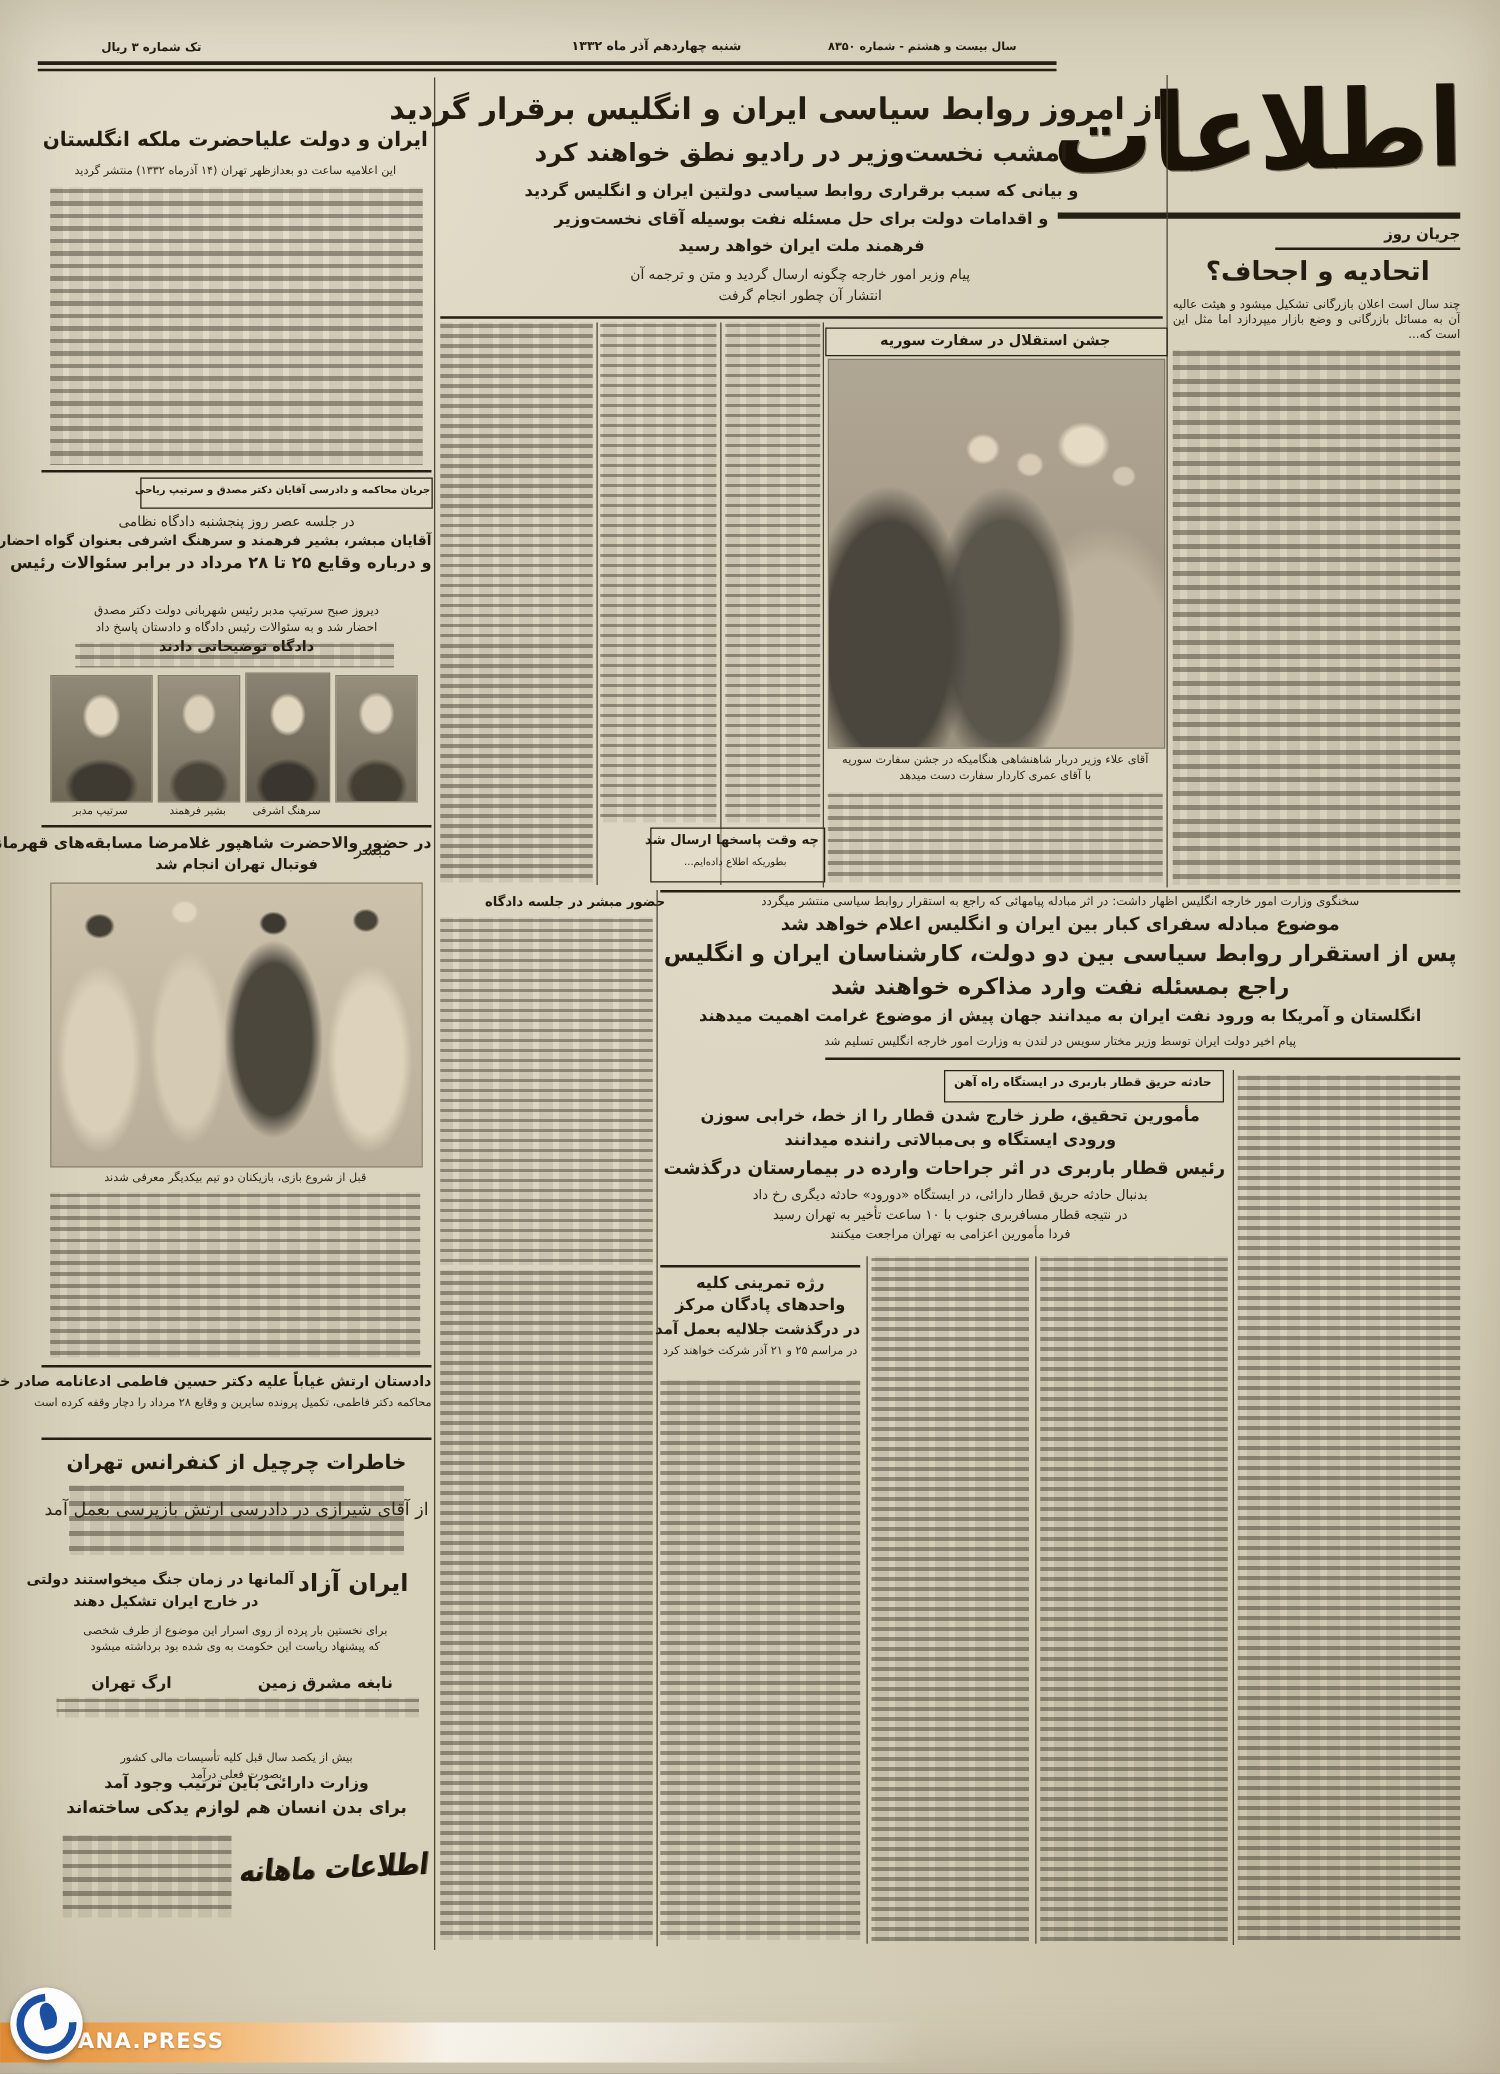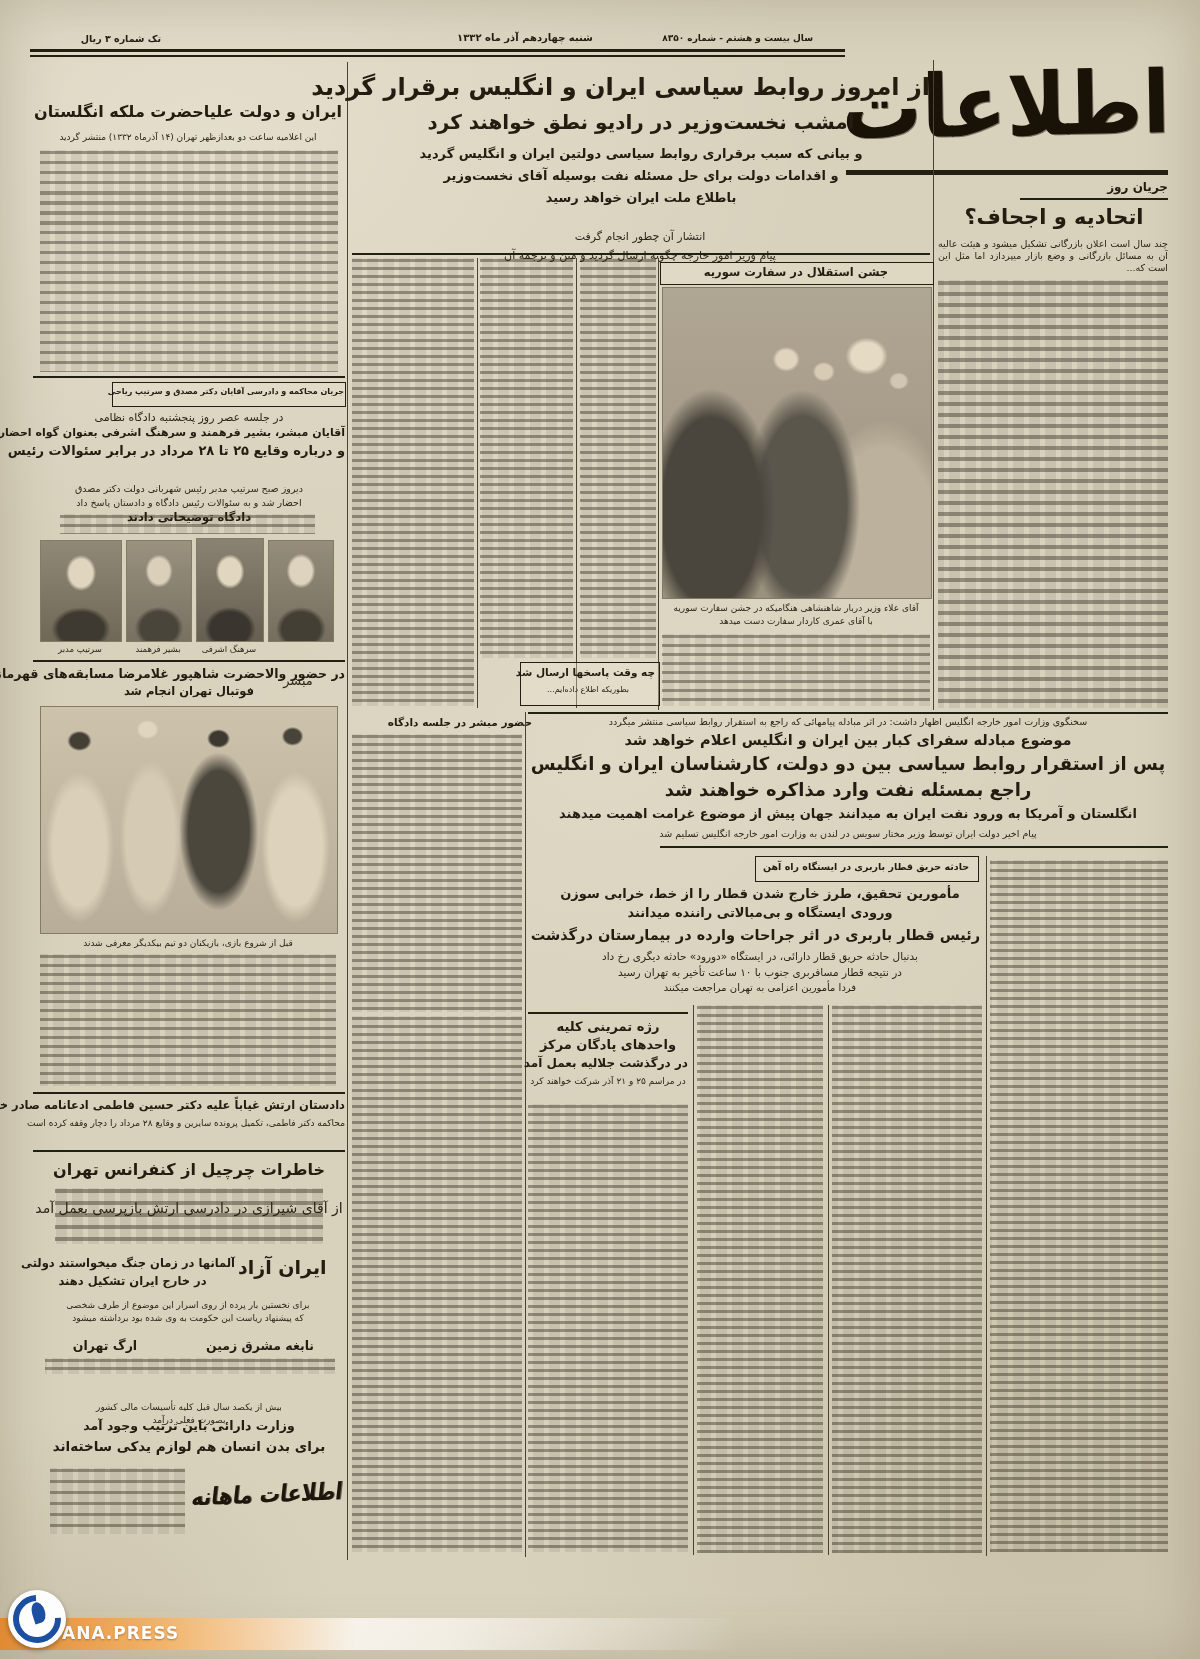--- a/index.html
+++ b/index.html
@@ -67,22 +67,22 @@
   <div class="t b c" style="left:940px;top:204px;width:228px;font-size:21px;">اتحادیه و اجحاف؟</div>
   <div class="t wrap" style="left:938px;top:238px;width:230px;font-size:9.5px;line-height:12px;height:36px;overflow:hidden;text-align:justify;">چند سال است اعلان بازرگانی تشکیل میشود و هیئت عالیه آن به مسائل بازرگانی و وضع بازار میپردازد اما مثل این است که...</div>
   <div class="nz" style="left:938px;top:280px;width:230px;height:428px;--p:12px;--t:5px;"></div>
   <div class="vrule" style="left:933px;top:60px;height:650px;"></div>
 
   <div class="vrule" style="left:347px;top:62px;height:1498px;"></div>
   <div class="t b c" style="left:352px;top:72px;width:578px;font-size:24px;">از امروز روابط سیاسی ایران و انگلیس برقرار گردید</div>
   <div class="t b c" style="left:352px;top:110px;width:578px;font-size:20px;">امشب نخست‌وزیر در رادیو نطق خواهند کرد</div>
   <div class="t b c" style="left:352px;top:146px;width:578px;font-size:13px;">و بیانی که سبب برقراری روابط سیاسی دولتین ایران و انگلیس گردید</div>
   <div class="t b c" style="left:352px;top:168px;width:578px;font-size:13px;">و اقدامات دولت برای حل مسئله نفت بوسیله آقای نخست‌وزیر</div>
-  <div class="t b c" style="left:352px;top:190px;width:578px;font-size:13px;">باطلاع ملت ایران خواهد رسید</div>
-  <div class="t c" style="left:420px;top:213px;width:440px;font-size:11px;margin-top:36px;">پیام وزیر امور خارجه چگونه ارسال گردید و متن و ترجمه آن</div>
+  <div class="t b c" style="left:352px;top:190px;width:578px;font-size:13px;">فرهمند ملت ایران خواهد رسید</div>
+  <div class="t c" style="left:420px;top:213px;width:440px;font-size:11px;">پیام وزیر امور خارجه چگونه ارسال گردید و متن و ترجمه آن</div>
   <div class="t c" style="left:420px;top:230px;width:440px;font-size:11px;">انتشار آن چطور انجام گرفت</div>
   <div class="rule" style="left:352px;top:253px;width:578px;height:1.5px;"></div>
 
   <div class="t b c" style="left:33px;top:102px;width:310px;font-size:16px;">ایران و دولت علیاحضرت ملکه انگلستان</div>
   <div class="t c" style="left:38px;top:132px;width:300px;font-size:9px;">این اعلامیه ساعت دو بعدازظهر تهران (۱۴ آذرماه ۱۳۳۲) منتشر گردید</div>
   <div class="nz" style="left:40px;top:150px;width:298px;height:222px;--p:11px;--t:4.5px;"></div>
 
   <div class="nz" style="left:352px;top:258px;width:122px;height:448px;--p:9px;--t:4px;"></div>
   <div class="nz" style="left:480px;top:258px;width:93px;height:400px;--p:9px;--t:4px;"></div>
   <div class="nz" style="left:580px;top:258px;width:76px;height:400px;--p:9px;--t:4px;"></div>

